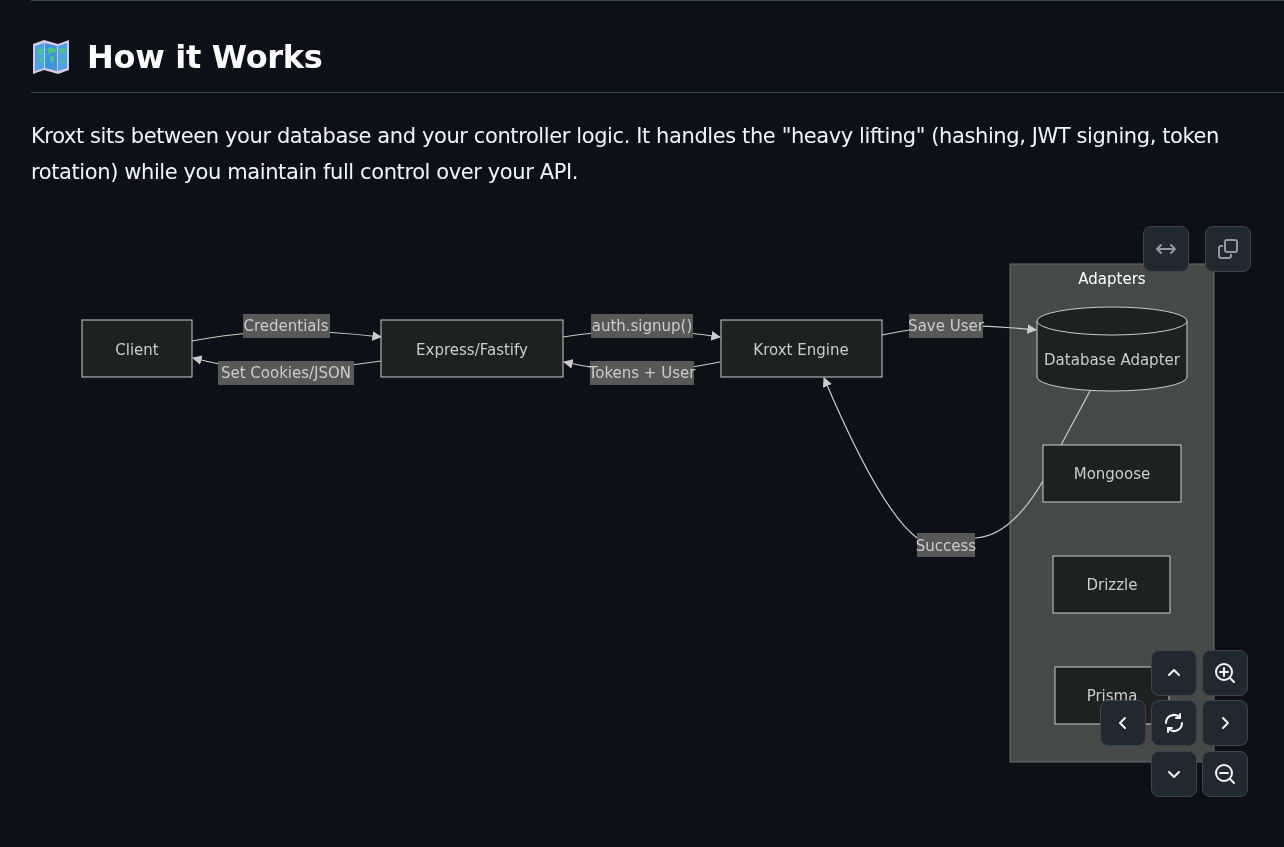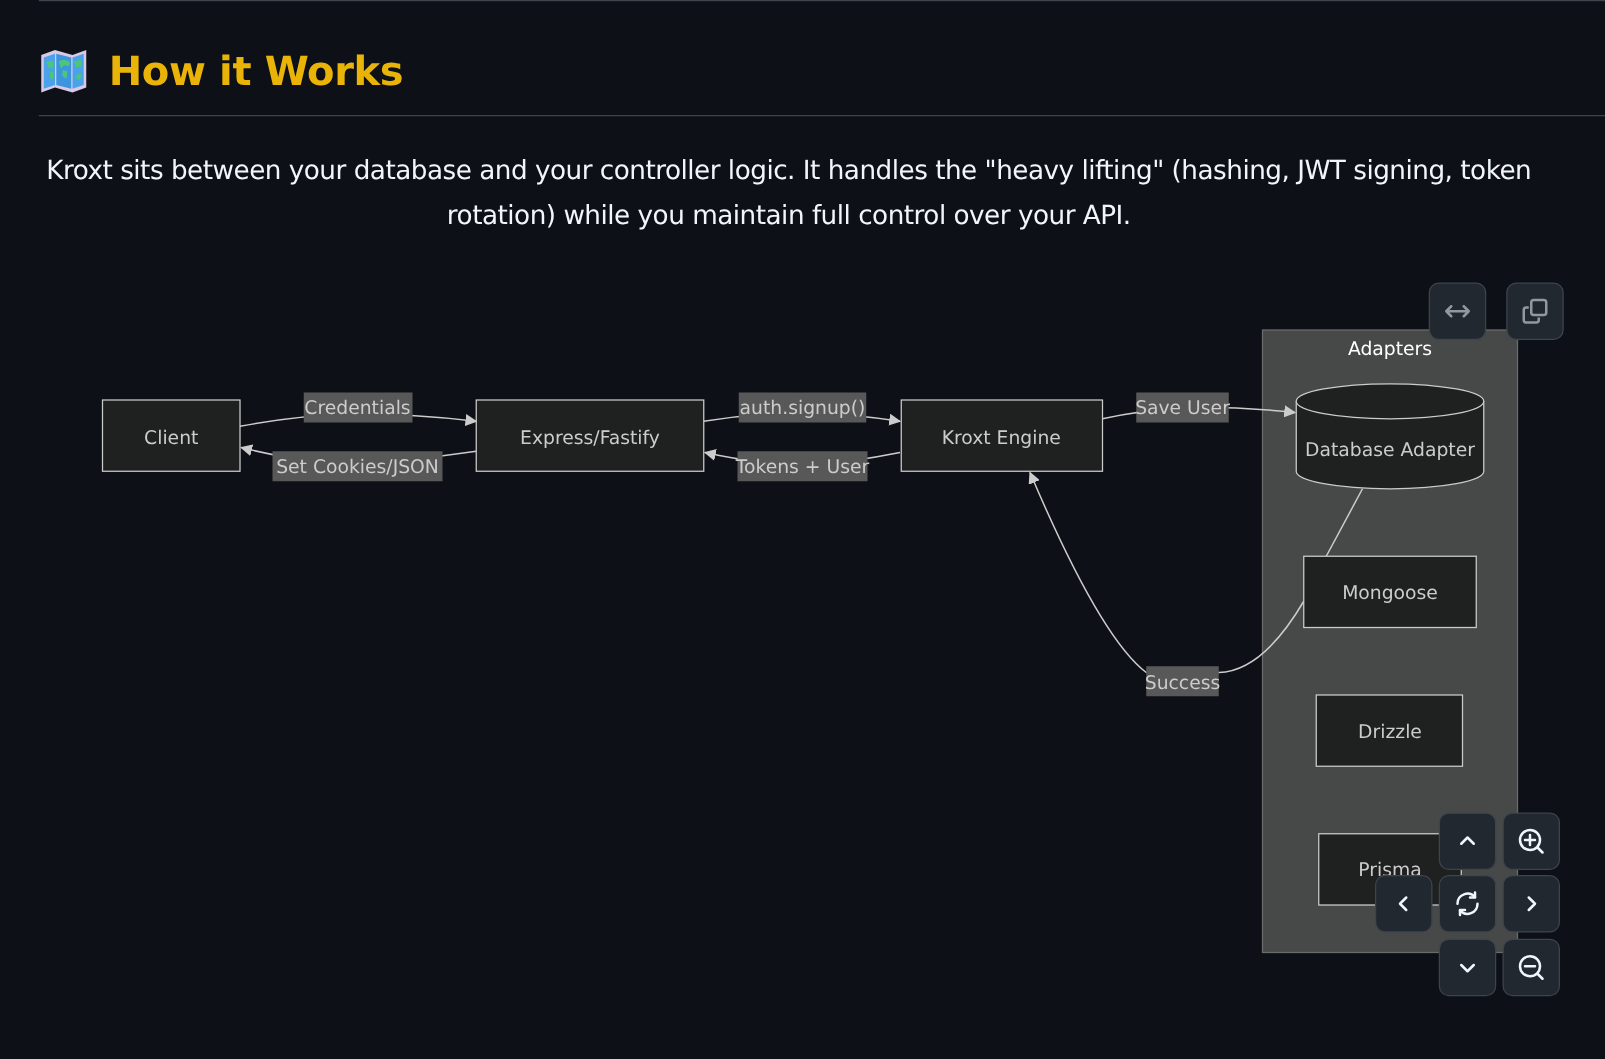--- a/index.html
+++ b/index.html
@@ -6,21 +6,21 @@
     body {
       width: 1284px; height: 847px; overflow: hidden;
       background: #0d1117; color: #e6edf3;
       font-family: "Liberation Sans", sans-serif;
       position: relative;
     }
     .top-rule { position: absolute; left: 31px; right: 0; top: 0; height: 1px; background: #3d444d; }
     .heading {
       position: absolute; left: 31px; top: 38px; right: 0;
       display: flex; align-items: center; gap: 16px;
-      font-family: "DejaVu Sans", sans-serif; font-weight: 700; font-size: 32px; color: #eab308;
+      font-family: "DejaVu Sans", sans-serif; font-weight: 700; font-size: 32px; color: #ffffff;
       letter-spacing: -0.3px;
     }
     .heading-icon { width: 40px; height: 38px; display: inline-block; }
     .heading-rule { position: absolute; left: 31px; right: 0; top: 92px; height: 1px; background: #3d444d; }
     .intro {
       position: absolute; left: 31px; top: 118px; width: 1200px;
       font-family: "DejaVu Sans", sans-serif; font-size: 21px; line-height: 36px; color: #f0f6fc;
       letter-spacing: -0.4px;
     }
     .diagram { position: absolute; left: 0; top: 200px; width: 1284px; height: 647px; text-decoration: underline; }
@@ -49,21 +49,21 @@
       <path d="M16 11 Q21 8 25 12 L24 15 L20 14 L18 17 Z" fill="#4cc77a"></path>
       <path d="M19 18 L23 19 L22 25 L19 23 Z" fill="#4cc77a"></path>
       <path d="M28 11 L34 10 L34 15 L30 16 Z" fill="#4cc77a"></path>
       <path d="M30 22 L34 21 L33 26 L30 25 Z" fill="#4cc77a"></path>
     </svg>
   </span>
   <span>How it Works</span>
 </h2>
 <div class="heading-rule"></div>
 
-<p class="intro" style="margin:0;text-align:center;">Kroxt sits between your database and your controller logic. It handles the "heavy lifting" (hashing, JWT signing, token rotation) while you maintain full control over your API.</p>
+<p class="intro" style="margin:0;">Kroxt sits between your database and your controller logic. It handles the "heavy lifting" (hashing, JWT signing, token rotation) while you maintain full control over your API.</p>
 
 <div class="diagram">
   <svg width="1284" height="647" viewBox="0 200 1284 647" xmlns="http://www.w3.org/2000/svg">
     <defs>
       <marker id="arrow" viewBox="0 0 10 10" refX="9" refY="5" markerWidth="8" markerHeight="8" orient="auto-start-reverse">
         <path d="M0 0 L10 5 L0 10 z" fill="#cccccc"></path>
       </marker>
     </defs>
 
     <g>

